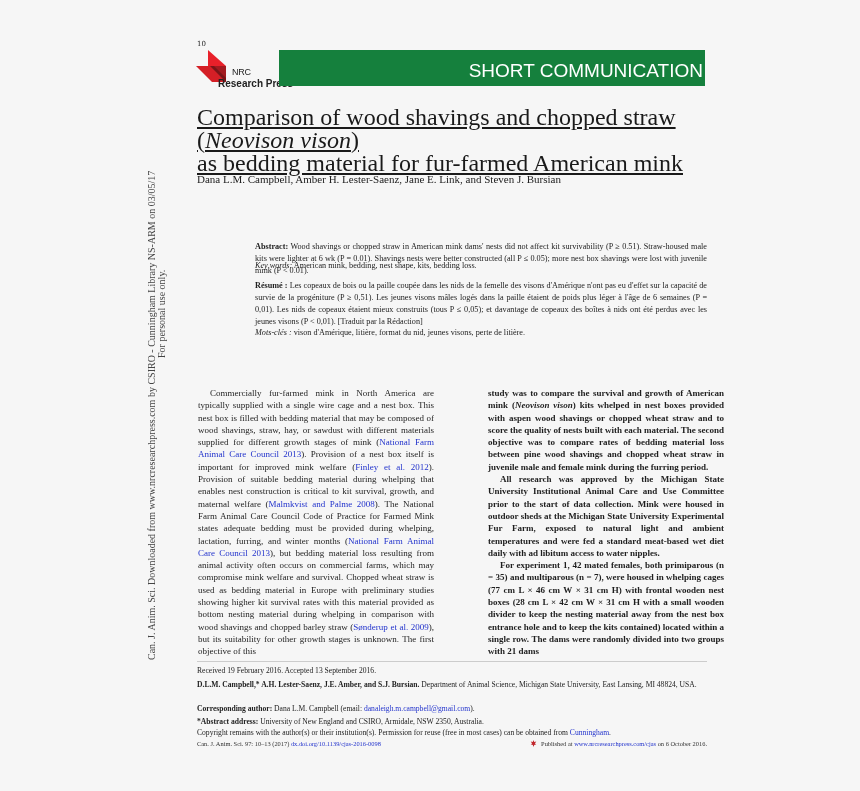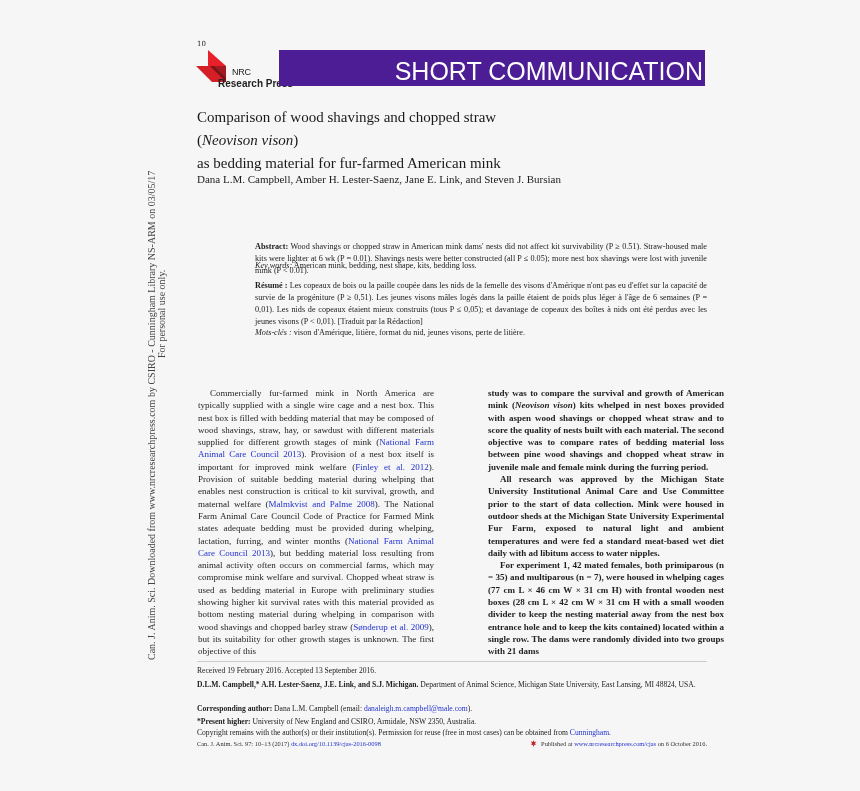--- a/index.html
+++ b/index.html
@@ -6,26 +6,26 @@
   body {
     width: 860px; height: 791px; background: #f6f6f6; position: relative; overflow: hidden;
     font-family: "DejaVu Serif", "Liberation Serif", serif; color: #222;
   }
   .page-num { position: absolute; left: 197px; top: 40px; font-size: 7px; color: #222; }
   .logo { position: absolute; left: 196px; top: 50px; width: 80px; height: 42px; }
   .logo svg { position: absolute; left: 0; top: 0; }
   .logo .nrc { position: absolute; left: 36px; top: 17px; font-family: "Liberation Sans", sans-serif; font-size: 9px; color: #222; letter-spacing: -0.3px; }
   .logo .rp { position: absolute; left: 22px; top: 28px; font-family: "Liberation Sans", sans-serif; font-size: 10px; font-weight: bold; color: #222; white-space: nowrap; text-align: right; }
   .banner {
-    position: absolute; left: 279px; top: 50px; width: 426px; height: 36px; background: #4c1d95;
-    color: #fff; font-family: "Liberation Sans", sans-serif; font-size: 25px; text-align: right;
+    position: absolute; left: 279px; top: 50px; width: 426px; height: 36px; background: #15803d;
+    color: #fff; font-family: "Liberation Sans", sans-serif; font-size: 19px; text-align: right;
     box-sizing: border-box; padding-right: 2px; line-height: 50px; overflow: hidden;
   }
   .banner span { position: relative; top: -4px; }
-  .title { position: absolute; left: 197px; top: 106px; width: 520px; font-family: "Liberation Serif", serif; font-size: 15px; line-height: 23px; color: #1a1a1a; }
+  .title { position: absolute; left: 197px; top: 106px; width: 520px; font-family: "Liberation Serif", serif; font-size: 24px; line-height: 23px; color: #1a1a1a; text-decoration: underline; }
   .title i { font-style: italic; }
   .authors { position: absolute; left: 197px; top: 173px; font-family: "Liberation Serif", serif; font-size: 11px; color: #222; }
   .abs { position: absolute; left: 255px; width: 452px; font-family: "Liberation Serif", serif; font-size: 8.2px; line-height: 12px; color: #222; text-align: justify; }
   .abs b { font-weight: bold; }
   .abs i { font-style: italic; }
   .col { position: absolute; top: 349px; width: 236px; font-family: "Liberation Serif", serif; font-size: 9px; line-height: 12.3px; color: #1e1e1e; text-align: justify; margin-top: 38px; }
   .col p { margin: 0; text-indent: 12px; }
   .col .link { color: #2233cc; }
   .col i { font-style: italic; }
   .col-left { left: 198px; }
@@ -97,29 +97,29 @@
 <div class="col col-right">
   <p style="text-indent:0"><span>study was to compare the survival and growth of American mink (</span><i>Neovison vison</i><span>) kits whelped in nest boxes provided with aspen wood shavings or chopped wheat straw and to score the quality of nests built with each material. The second objective was to compare rates of bedding material loss between pine wood shavings and chopped wheat straw in juvenile male and female mink during the furring period.</span></p>
   <p>All research was approved by the Michigan State University Institutional Animal Care and Use Committee prior to the start of data collection. Mink were housed in outdoor sheds at the Michigan State University Experimental Fur Farm, exposed to natural light and ambient temperatures and were fed a standard meat-based wet diet daily with ad libitum access to water nipples.</p>
   <p>For experiment 1, 42 mated females, both primiparous (n = 35) and multiparous (n = 7), were housed in whelping cages (77 cm L × 46 cm W × 31 cm H) with frontal wooden nest boxes (28 cm L × 42 cm W × 31 cm H with a small wooden divider to keep the nesting material away from the nest box entrance hole and to keep the kits contained) located within a single row. The dams were randomly divided into two groups with 21 dams</p>
 </div>
 
 <div class="rule"></div>
 
 <div class="fn" style="top:666px;">Received 19 February 2016. Accepted 13 September 2016.</div>
 <div class="fn" style="top:680px;">
-  <b>D.L.M. Campbell,* A.H. Lester-Saenz, J.E. Link, and S.J. Michigan.</b>
+  <b>D.L.M. Campbell,* A.H. Lester-Saenz, J.E. Amber, and S.J. Bursian.</b>
   <span>Department of Animal Science, Michigan State University, East Lansing, MI 48824, USA.</span>
 </div>
 <div class="fn" style="top:704px;">
   <b>Corresponding author:</b>
-  <span>Dana L.M. Campbell (email: </span><span class="link">danaleigh.m.campbell@male.com</span><span>).</span>
+  <span>Dana L.M. Campbell (email: </span><span class="link">danaleigh.m.campbell@gmail.com</span><span>).</span>
 </div>
 <div class="fn" style="top:717px;">
-  <b>*Present higher:</b>
+  <b>*Abstract address:</b>
   <span>University of New England and CSIRO, Armidale, NSW 2350, Australia.</span>
 </div>
 <div class="fn" style="top:728px;">
   <span>Copyright remains with the author(s) or their institution(s). Permission for reuse (free in most cases) can be obtained from </span><span class="link">Cunningham</span><span>.</span>
 </div>
 
 <div class="foot-left">
   <span>Can. J. Anim. Sci. 97: 10–13 (2017) </span><span class="link">dx.doi.org/10.1139/cjas-2016-0098</span>
 </div>
 <div class="foot-right">

